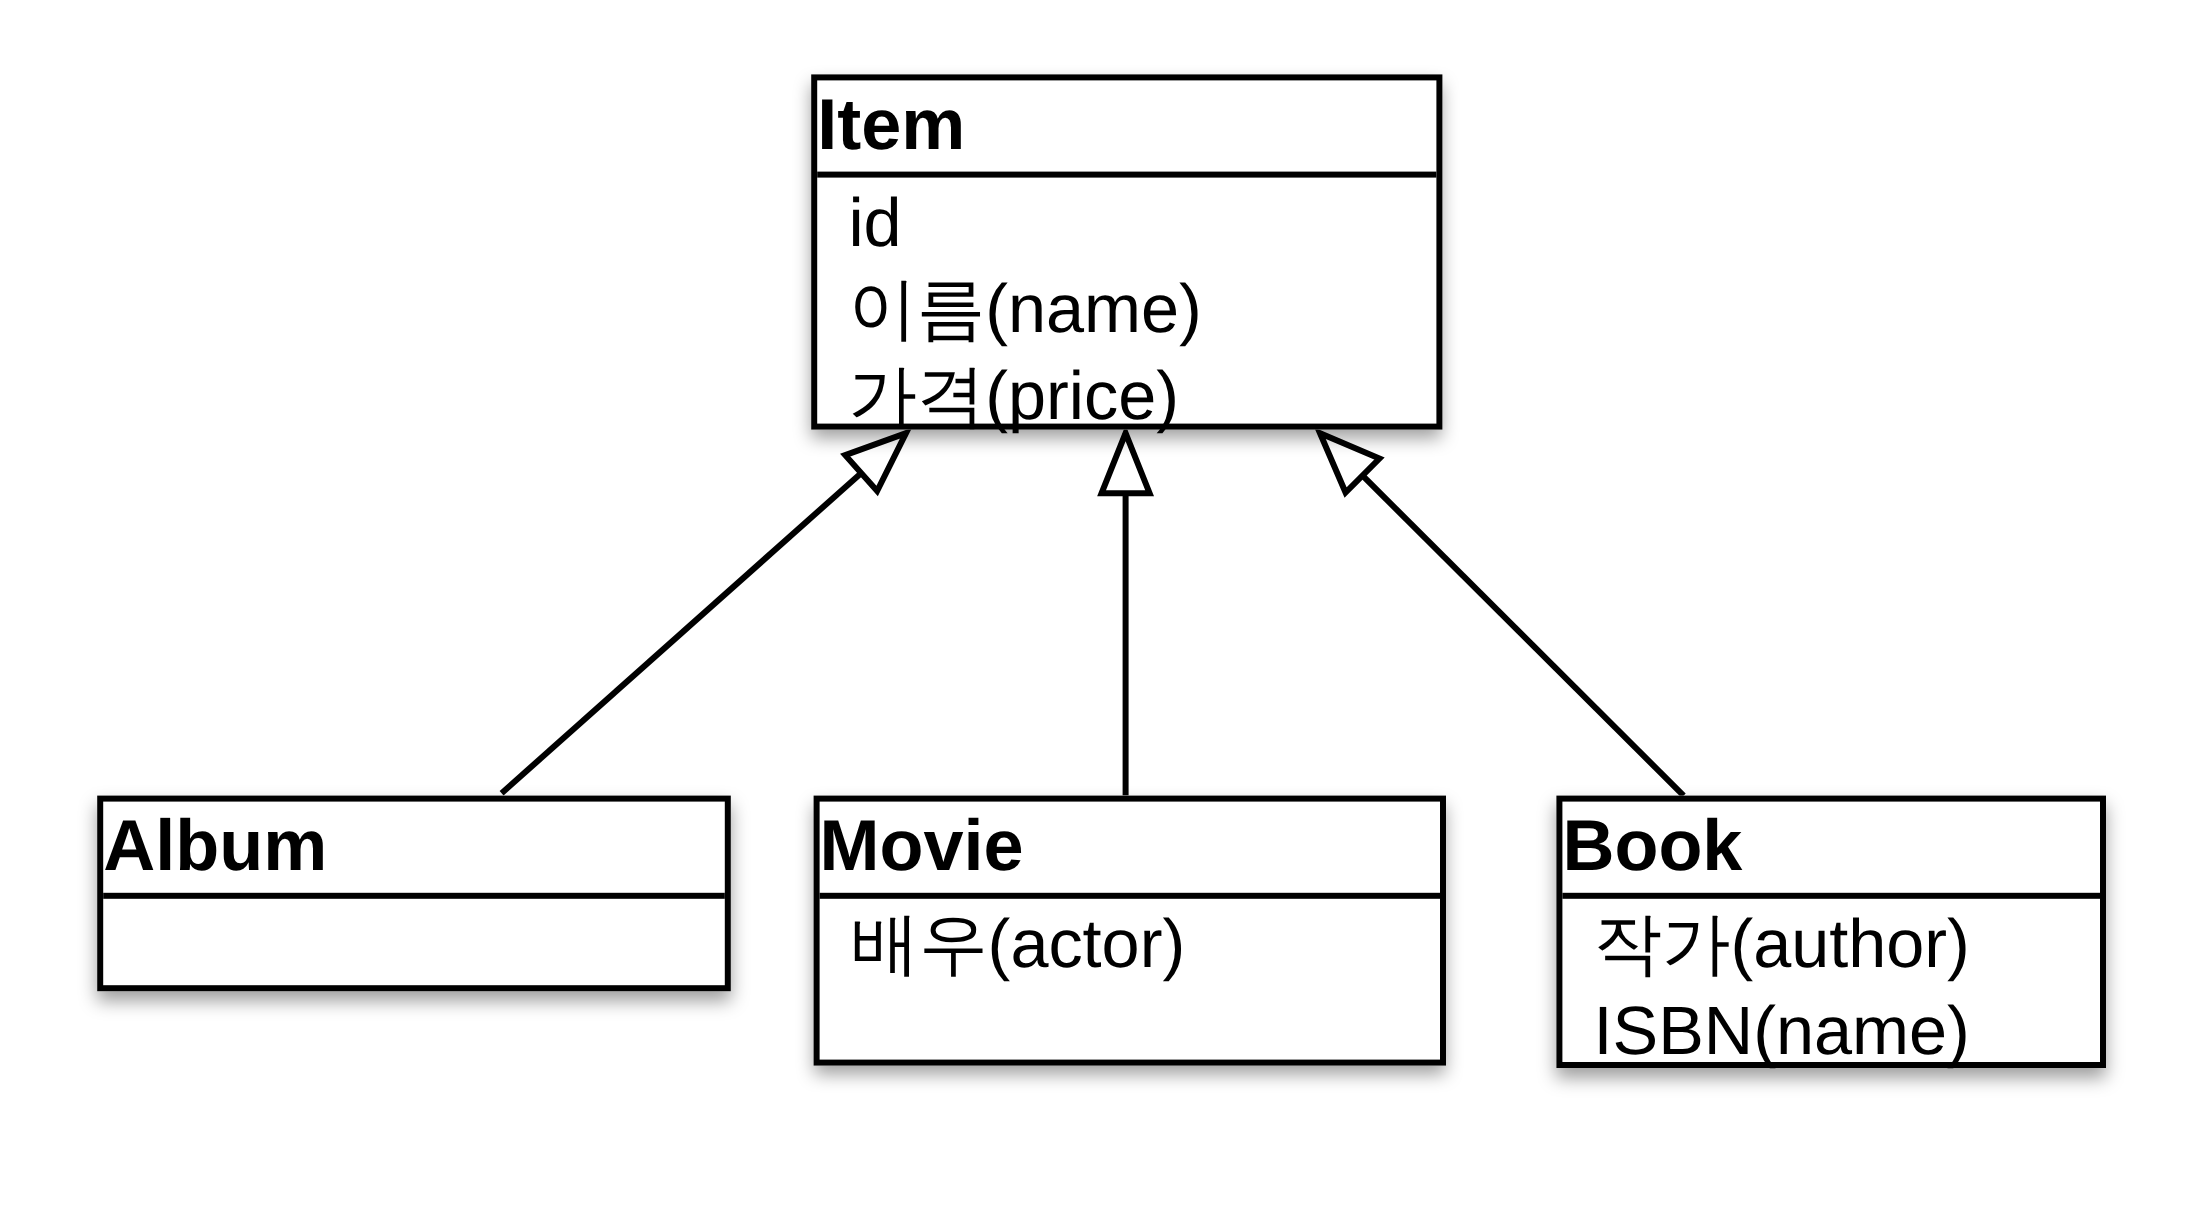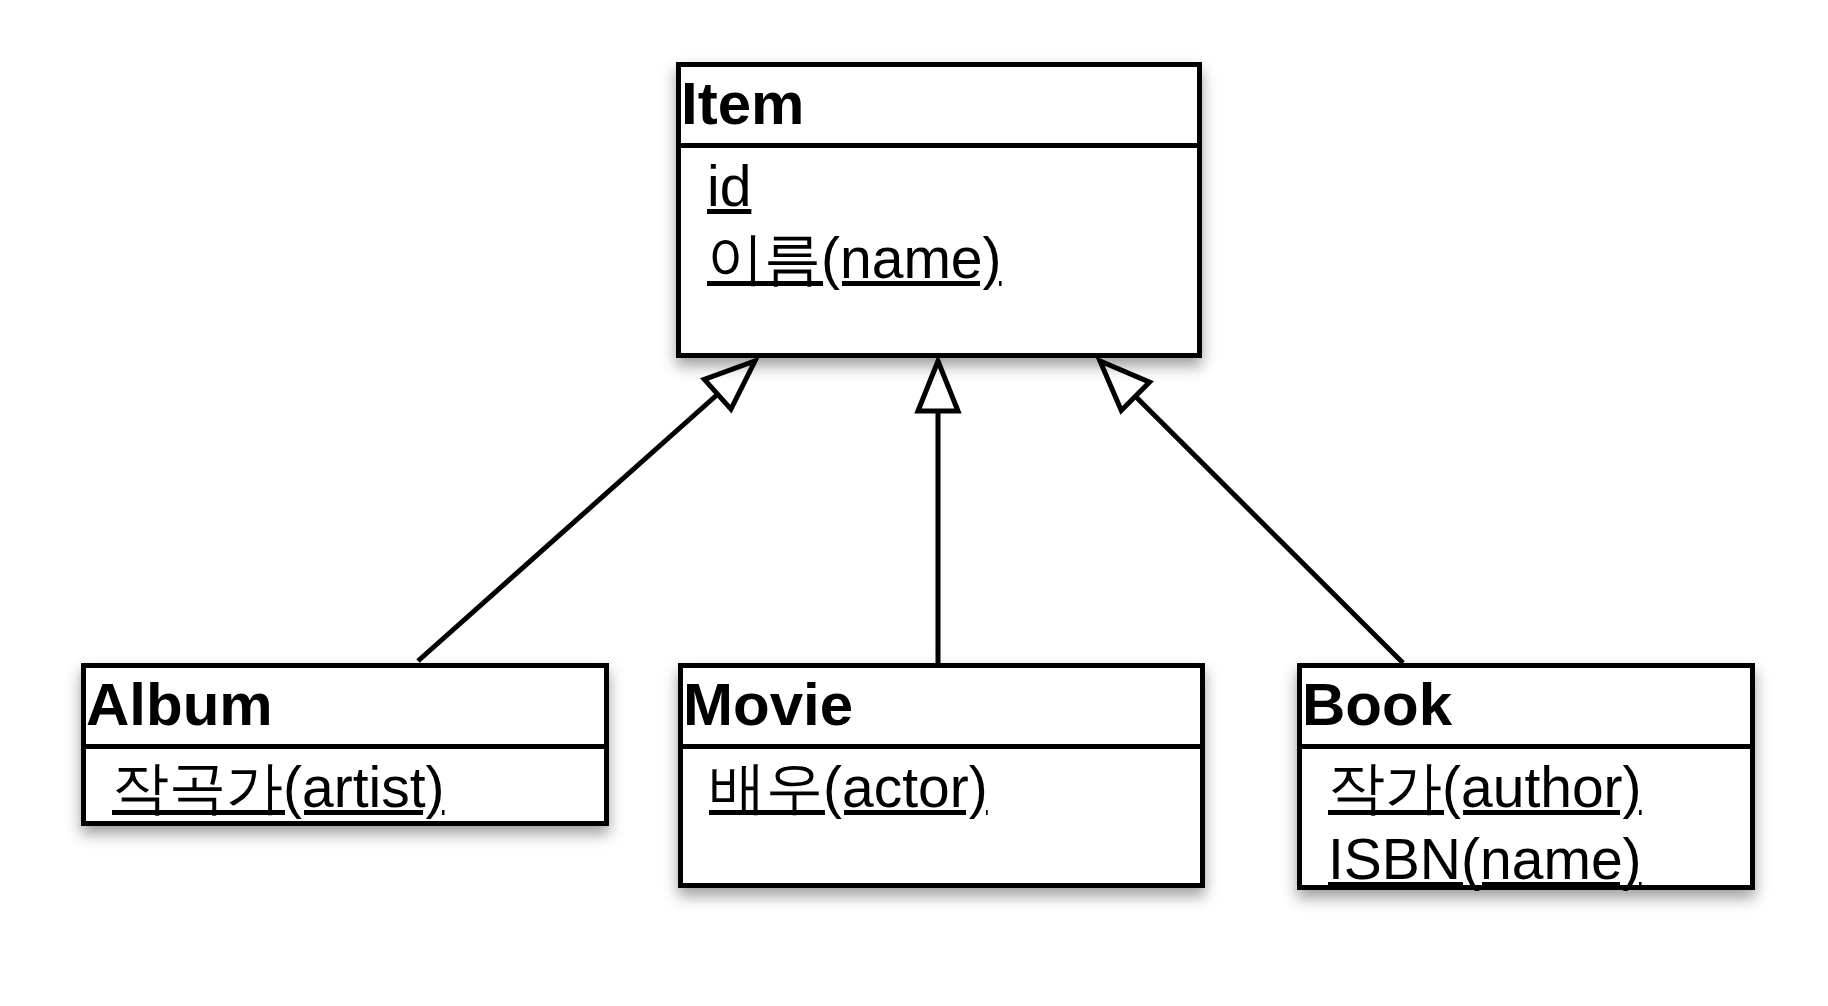--- a/index.html
+++ b/index.html
@@ -41,21 +41,20 @@
     overflow: hidden;
   }
   .cls .attrs {
     padding: 2px 10px 0 26px;
   }
   .cls .attr {
     font-size: 57px;
     line-height: 72px;
     white-space: nowrap;
     overflow: hidden;
-    text-decoration: underline;
   }
 </style>
 </head>
 <body>
 
 <div class="canvas">
 
   <svg class="arrow-layer" width="1828" height="1006" viewBox="0 0 1828 1006" xmlns="http://www.w3.org/2000/svg">
     <defs>
       <marker id="hollow-triangle" markerUnits="userSpaceOnUse" markerWidth="62" markerHeight="50" refX="54" refY="24" orient="auto">
@@ -65,28 +64,26 @@
     <line x1="418" y1="661" x2="755" y2="361" stroke="#000000" stroke-width="5" marker-end="url(#hollow-triangle)"></line>
     <line x1="938" y1="663" x2="938" y2="361" stroke="#000000" stroke-width="5" marker-end="url(#hollow-triangle)"></line>
     <line x1="1403" y1="663" x2="1100" y2="361" stroke="#000000" stroke-width="5" marker-end="url(#hollow-triangle)"></line>
   </svg>
 
   <div class="cls" style="left:676px; top:62px; width:526px; height:296px;">
     <div class="title">Item</div>
     <div class="attrs">
       <div class="attr">id</div>
       <div class="attr">이름(name)</div>
+      <div class="attr">가격(price)</div>
     </div>
   </div>
 
   <div class="cls" style="left:55px; top:663px; width:528px; height:163px;margin-left:26px;">
     <div class="title">Album</div>
-    <div class="attrs">
-      <div class="attr">작곡가(artist)</div>
-    </div>
   </div>
 
   <div class="cls" style="left:678px; top:663px; width:527px; height:225px;">
     <div class="title">Movie</div>
     <div class="attrs">
       <div class="attr">배우(actor)</div>
     </div>
   </div>
 
   <div class="cls" style="left:1297px; top:663px; width:458px; height:227px;">

